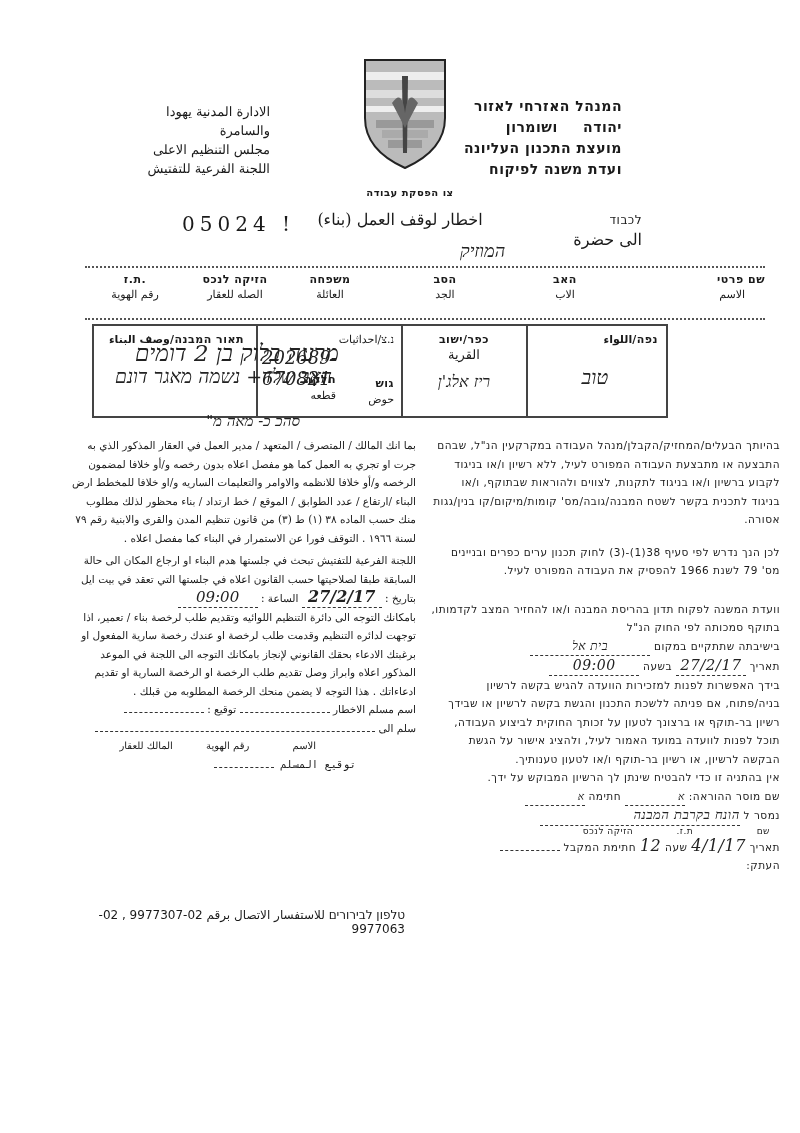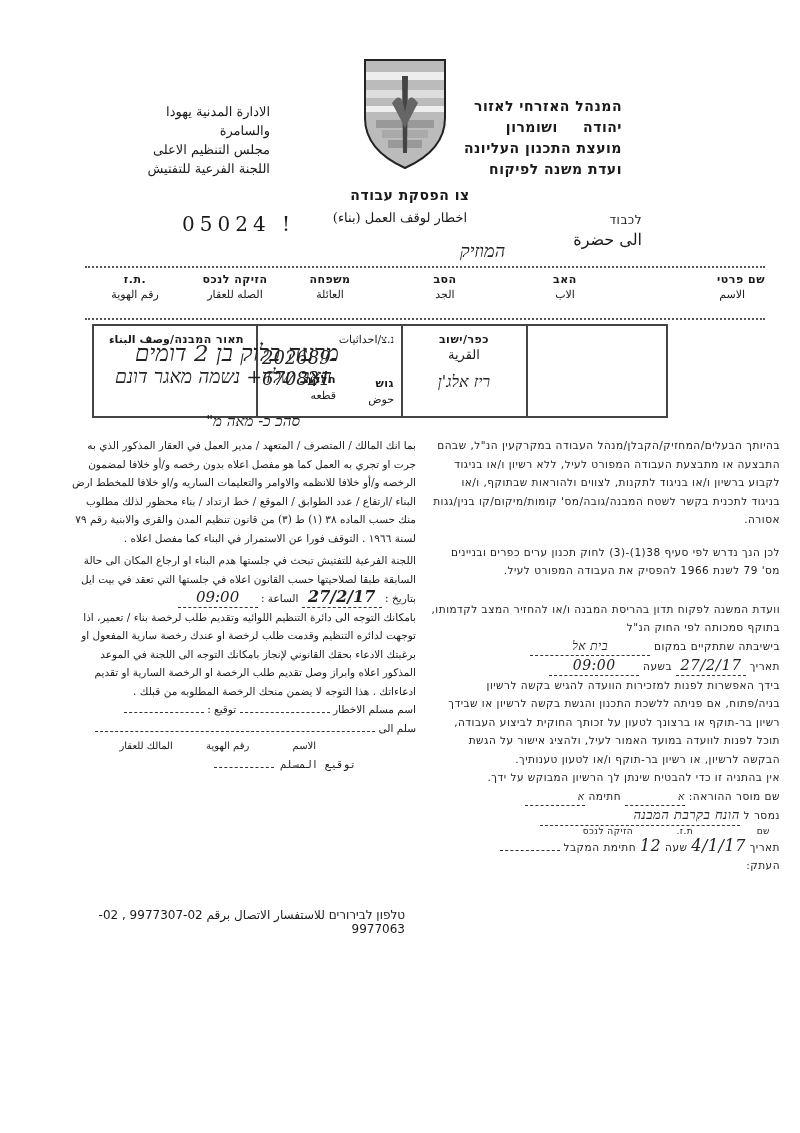--- a/index.html
+++ b/index.html
@@ -49,22 +49,22 @@
       <rect x="14" y="62" width="58" height="8" fill="#999"></rect>
       <rect x="20" y="72" width="46" height="8" fill="#aaa"></rect>
       <rect x="26" y="82" width="34" height="8" fill="#999"></rect>
       <path d="M40,18 L46,18 L45,95 L41,95 Z" fill="#444"></path>
       <path d="M30,45 Q40,30 43,55 Q46,30 56,45 Q48,60 43,70 Q38,60 30,45 Z" fill="#666"></path>
     </g>
     <path d="M3,2 H83 V60 Q83,92 43,110 Q3,92 3,60 Z" fill="none" stroke="#222" stroke-width="2"></path>
   </svg>
 </div>
 
-<div class="abs he" style="left:330px; top:187px; width:160px; text-align:center; font-size:14px;">צו הפסקת עבודה</div>
-<div class="abs ar" style="left:300px; top:210px; width:200px; text-align:center; font-size:13px; direction:rtl;">اخطار لوقف العمل (بناء)</div>
+<div class="abs he" style="left:330px; top:187px; width:160px; text-align:center; font-size:10px;">צו הפסקת עבודה</div>
+<div class="abs ar" style="left:300px; top:210px; width:200px; text-align:center; font-size:16px; direction:rtl;">اخطار لوقف العمل (بناء)</div>
 <div class="abs" style="left:182px; top:212px; font-family:'DejaVu Serif', serif; font-size:20px; letter-spacing:5px;">05024 !</div>
 
 <div class="abs rtl he" style="right:158px; top:213px; font-size:12px; font-weight:normal;">לכבוד</div>
 <div class="abs rtl ar" style="right:158px; top:230px; font-size:16px;">الى حضرة</div>
 <div class="abs hand" style="left:460px; top:240px; font-size:18px; direction:rtl;">המוזיק</div>
 
 <div class="rule" style="left:85px; width:680px; top:266px;"></div>
 <div class="abs" style="left:85px; top:272px; width:680px; height:42px;">
   <div class="abs rtl" style="right:0; width:100px;">
     <div class="he cell-lbl">שם פרטי</div>
@@ -91,20 +91,24 @@
     <div class="ar cell-lbl">رقم الهوية</div>
   </div>
 </div>
 <div class="rule" style="left:85px; width:680px; top:318px;"></div>
 
 <div class="abs" style="left:92px; top:324px; width:572px; height:90px; border:2px solid #444;">
   <div class="vline" style="left:432px; top:0; height:90px;"></div>
   <div class="vline" style="left:307px; top:0; height:90px;"></div>
   <div class="vline" style="left:162px; top:0; height:90px;"></div>
 
+  <div class="abs rtl" style="left:434px; top:0; width:134px; height:90px;">
+    <div class="he cell-lbl" style="padding:6px 4px 0 0;">נפה/اللواء</div>
+    <div class="hand" style="font-size:20px; text-align:center; margin-top:18px;">טוב</div>
+  </div>
 
   <div class="abs" style="left:309px; top:0; width:122px; height:90px; text-align:center;">
     <div class="he cell-lbl" style="padding-top:6px;">כפר/ישוב</div>
     <div class="ar cell-lbl" style="font-size:13px;">القرية</div>
     <div class="hand" style="font-size:16px; margin-top:10px; direction:rtl;">ריז אלג'ן</div>
   </div>
 
   <div class="abs" style="left:164px; top:0; width:142px; height:90px;">
     <div class="ar cell-lbl rtl" style="padding:6px 6px 0 0;">נ.צ/احداثيات</div>
     <div class="hand" style="font-size:18px; padding-left:4px;font-style:italic;">202689-670821</div>

